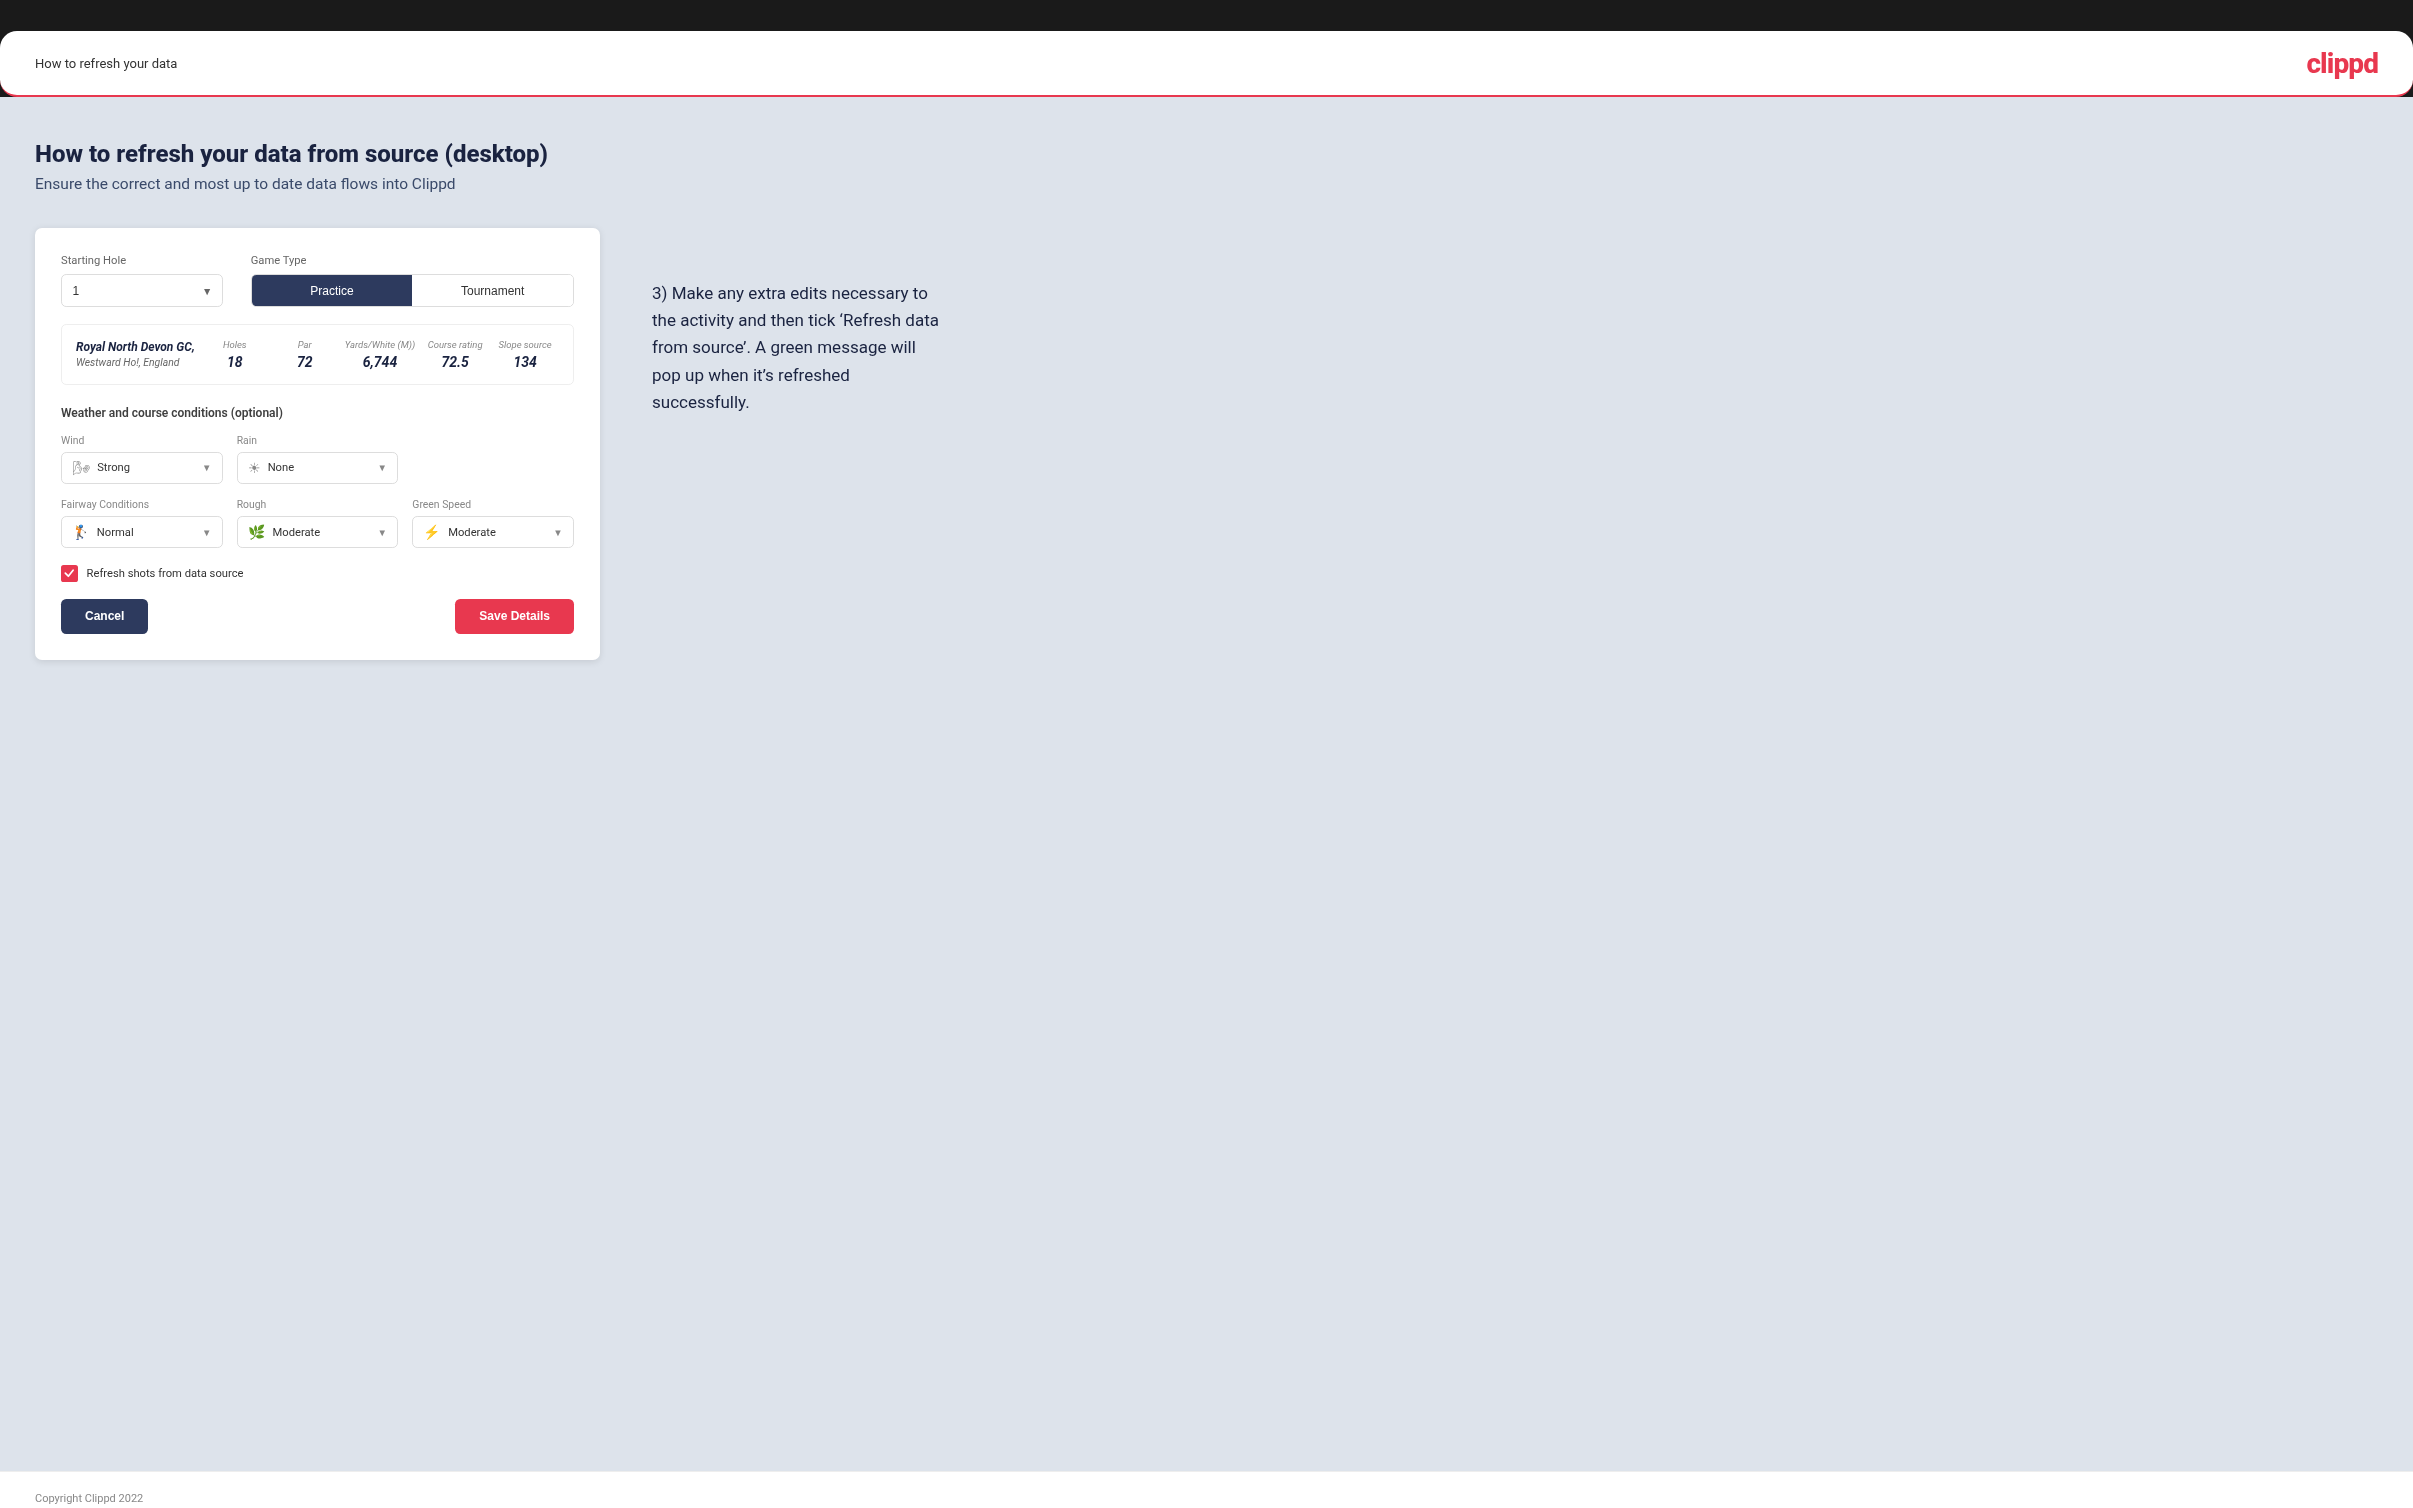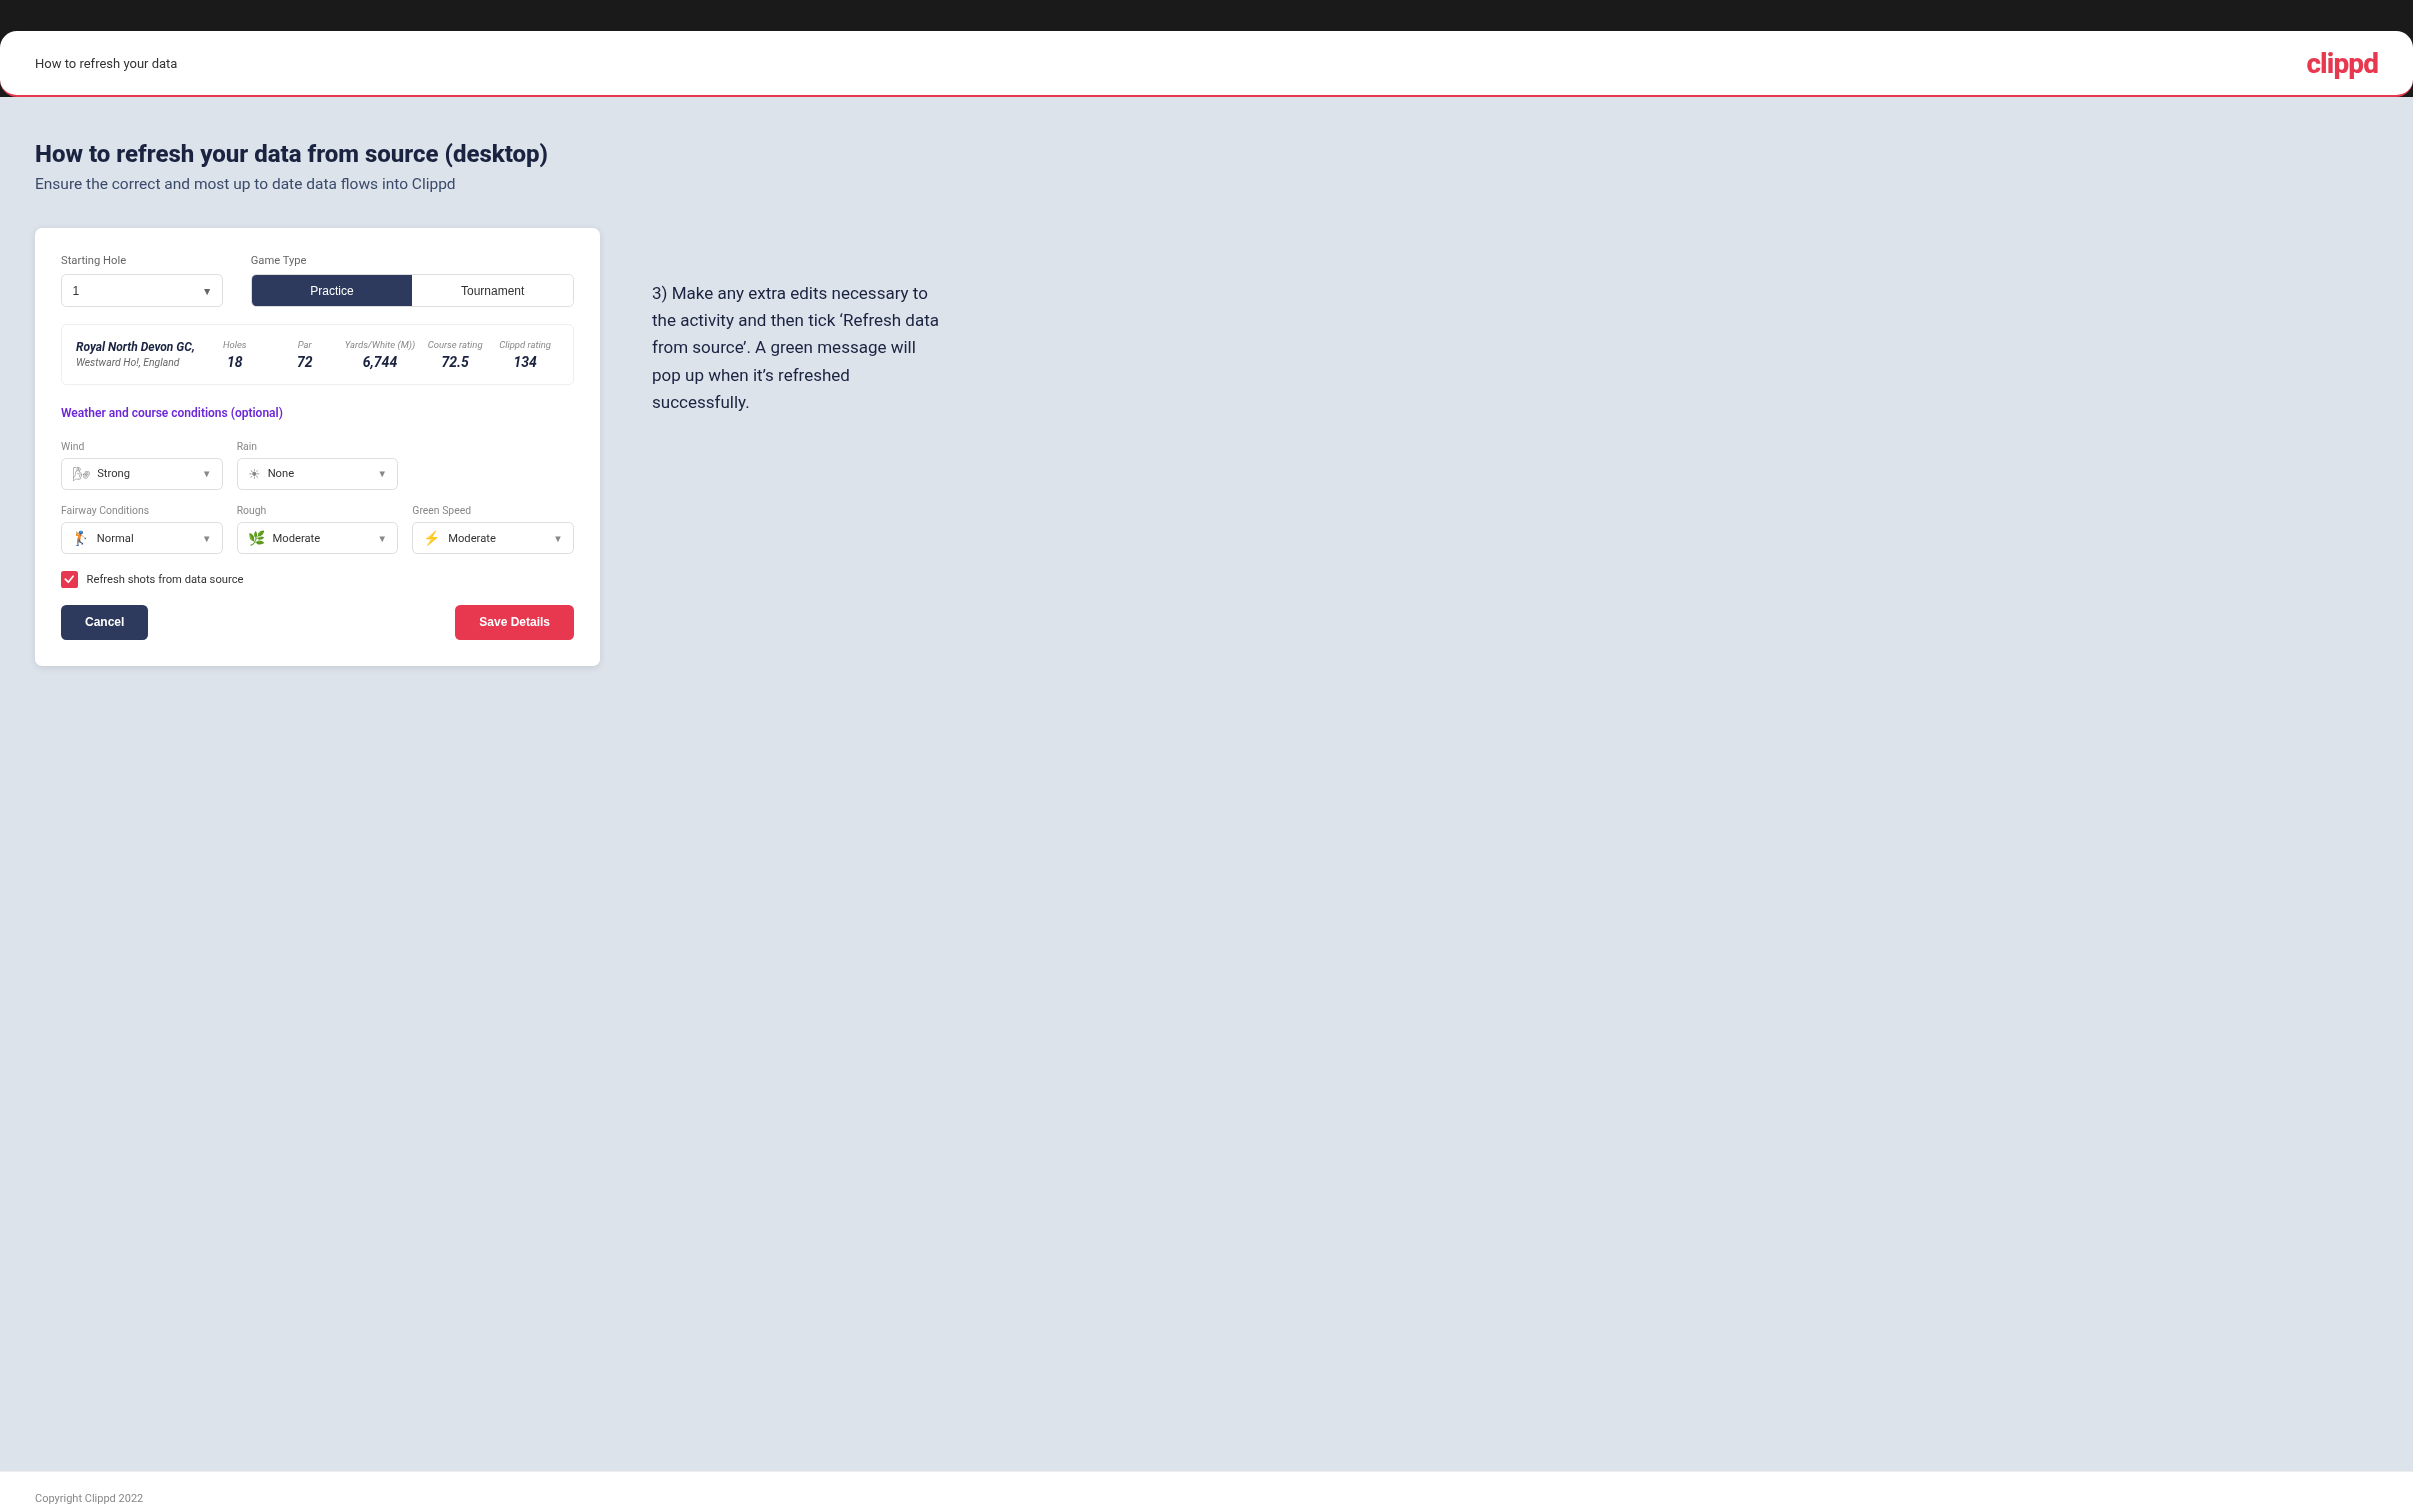--- a/index.html
+++ b/index.html
@@ -154,22 +154,22 @@
       margin-bottom: 3.5px;
     }
     .stat-value {
       font-size: 14px;
       font-weight: 700;
       color: #1a2340;
     }
     .section-title {
       font-size: 12px;
       font-weight: 600;
-      color: #6d28d9;
-      margin-bottom: 20px;
+      color: #404040;
+      margin-bottom: 14px;
     }
     .conditions-row {
       display: flex;
       gap: 14px;
       margin-bottom: 14px;
     }
     .conditions-group {
       flex: 1;
       display: flex;
       flex-direction: column;
@@ -326,21 +326,21 @@
         </div>
         <div class="course-stat">
           <div class="stat-label">Yards/White (M))</div>
           <div class="stat-value">6,744</div>
         </div>
         <div class="course-stat">
           <div class="stat-label">Course rating</div>
           <div class="stat-value">72.5</div>
         </div>
         <div class="course-stat">
-          <div class="stat-label">Clippd rating</div>
+          <div class="stat-label">Slope source</div>
           <div class="stat-value">134</div>
         </div>
       </div>
 
       <div class="section-title">Weather and course conditions (optional)</div>
 
       <div class="conditions-row">
         <div class="conditions-group">
           <div class="conditions-label">Wind</div>
           <div class="select-with-icon">

